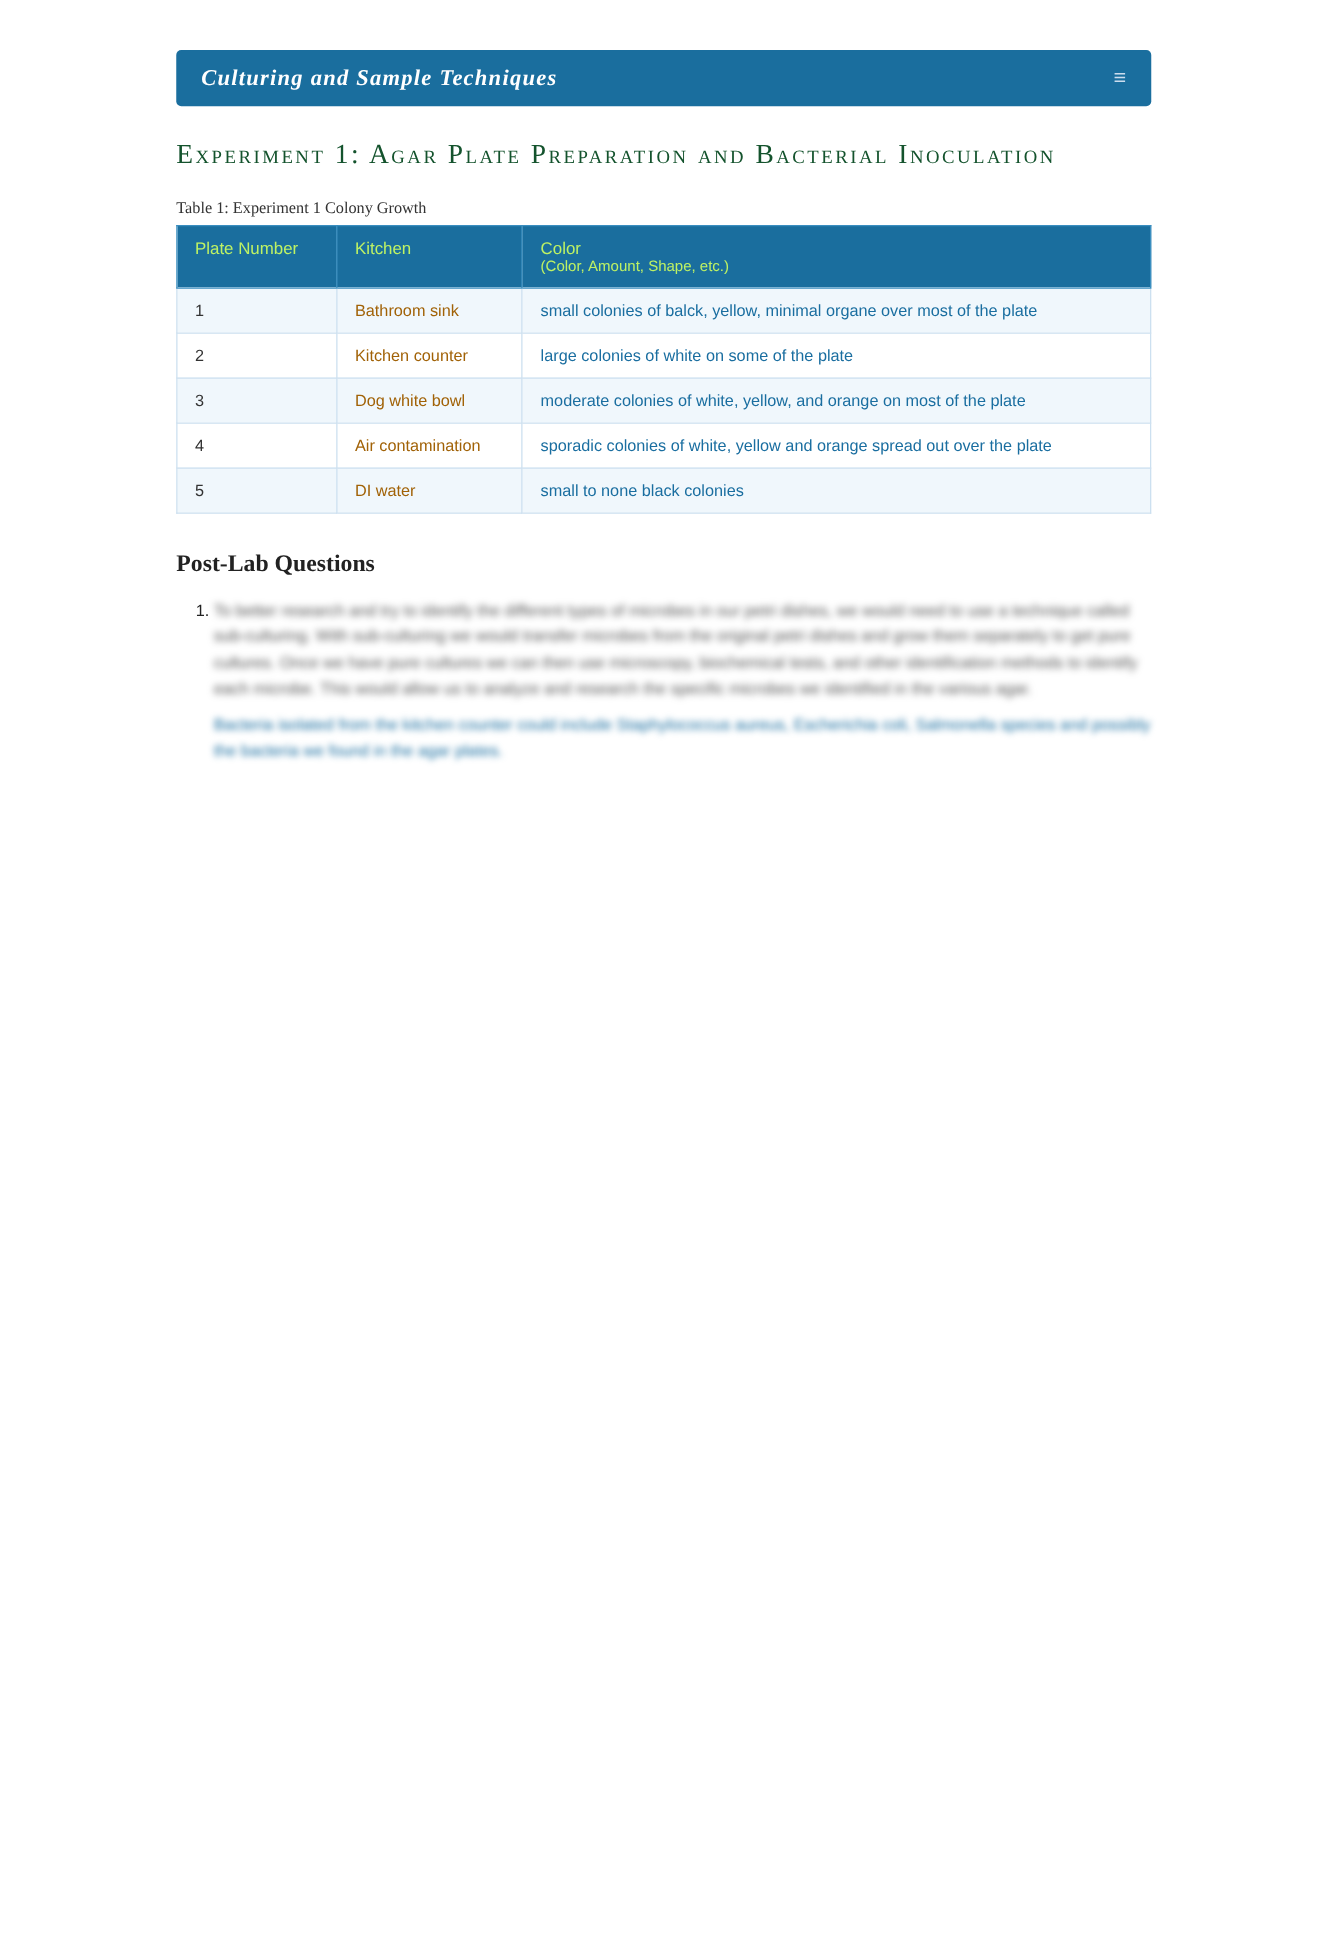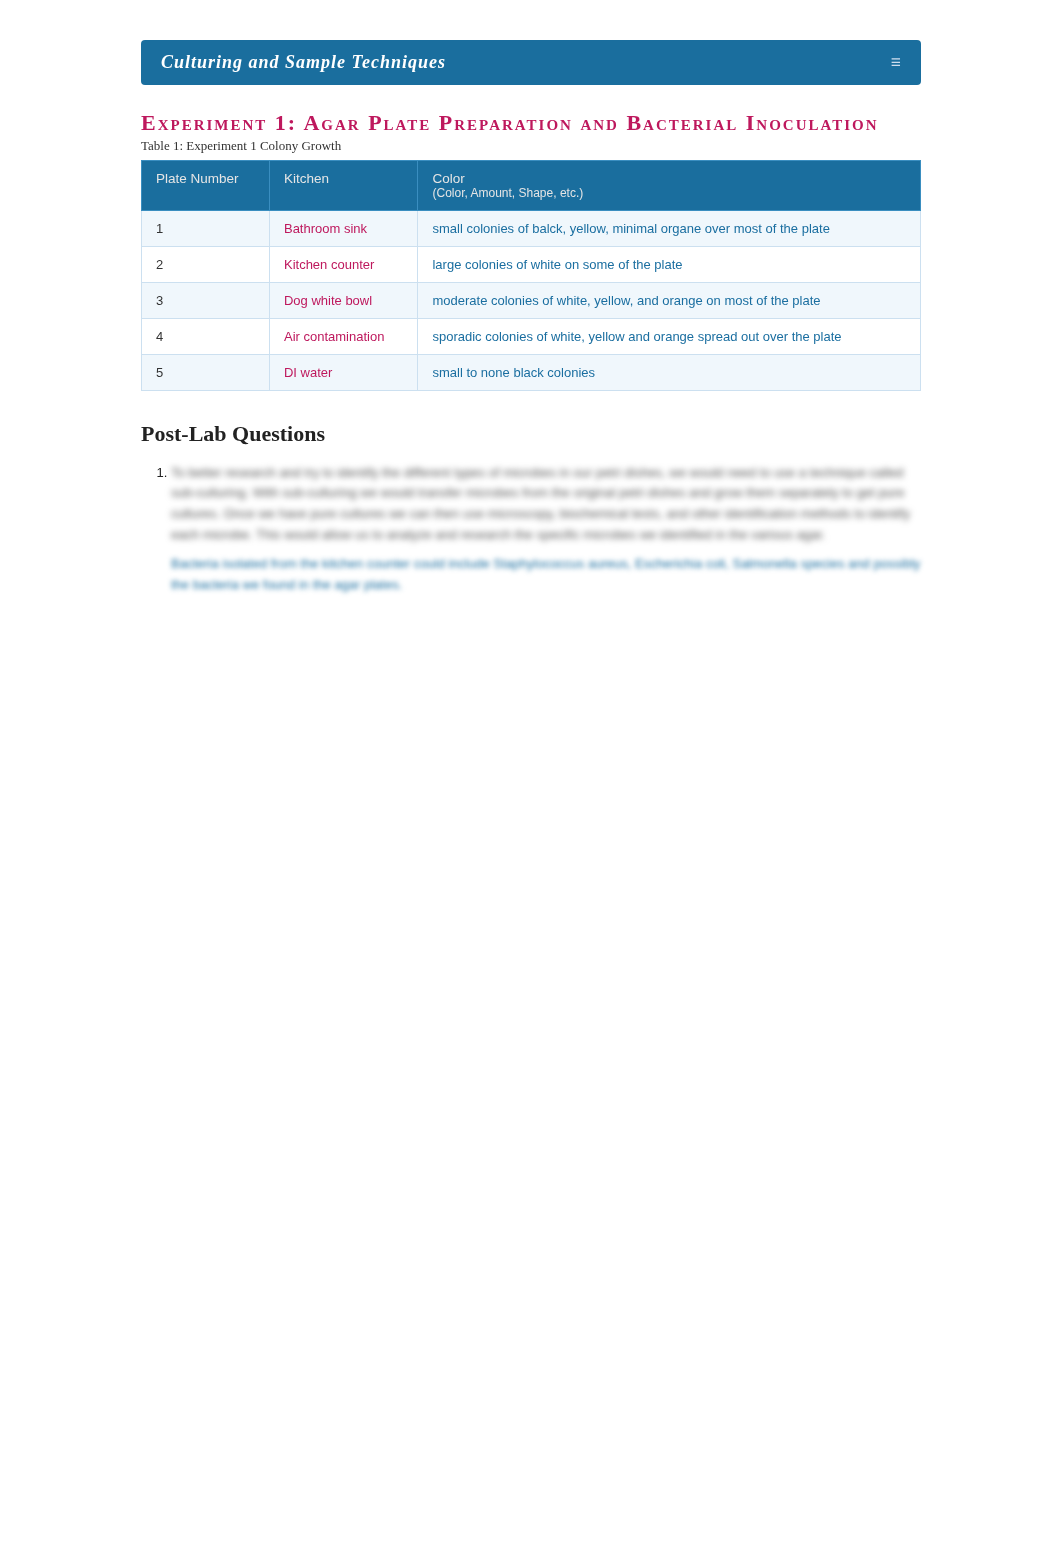--- a/index.html
+++ b/index.html
@@ -44,23 +44,24 @@
 
     .banner-icon {
       font-size: 18px;
       color: #cde;
     }
 
     
     .page-title {
       font-size: 22px;
       font-variant: small-caps;
-      font-weight: bold;
+      font-weight: normal;
       letter-spacing: 2px;
-      color: #be185d;
+      color: #14532d;
+      margin-bottom: 20px;
       line-height: 1.3;
     }
 
     
     .section-heading {
       font-size: 18px;
       font-weight: bold;
       color: #222;
       margin-bottom: 10px;
     }
@@ -74,21 +75,21 @@
 
     
     .data-table {
       border-collapse: collapse;
       width: 100%;
       margin-bottom: 30px;
     }
 
     .data-table th {
       background-color: #1a6e9e;
-      color: #e5e5e5;
+      color: #bef264;
       padding: 10px 14px;
       text-align: left;
       font-size: 13.5px;
       font-family: Arial, sans-serif;
       font-weight: normal;
       vertical-align: top;
     }
 
     .data-table th .col-subtext {
       font-size: 12px;
@@ -111,21 +112,21 @@
 
     .data-table tr:last-child td {
       border-bottom: 1px solid #cce0f0;
     }
 
     .data-table thead tr th {
       border: 1px solid #3a8ec0;
     }
 
     .source-cell {
-      color: #be185d;
+      color: #a16207;
     }
 
     .growth-cell {
       color: #1a6ea0;
     }
 
     .plate-num-cell {
       color: #333;
     }
 
@@ -137,21 +138,21 @@
     .data-table tbody tr:nth-child(even) {
       background-color: #ffffff;
     }
 
     
     .post-lab-section {
       margin-top: 30px;
     }
 
     .post-lab-heading {
-      font-size: 22px;
+      font-size: 19px;
       font-weight: bold;
       margin-bottom: 16px;
       color: #222;
     }
 
     .post-lab-list {
       list-style: decimal;
       padding-left: 30px;
     }
 

